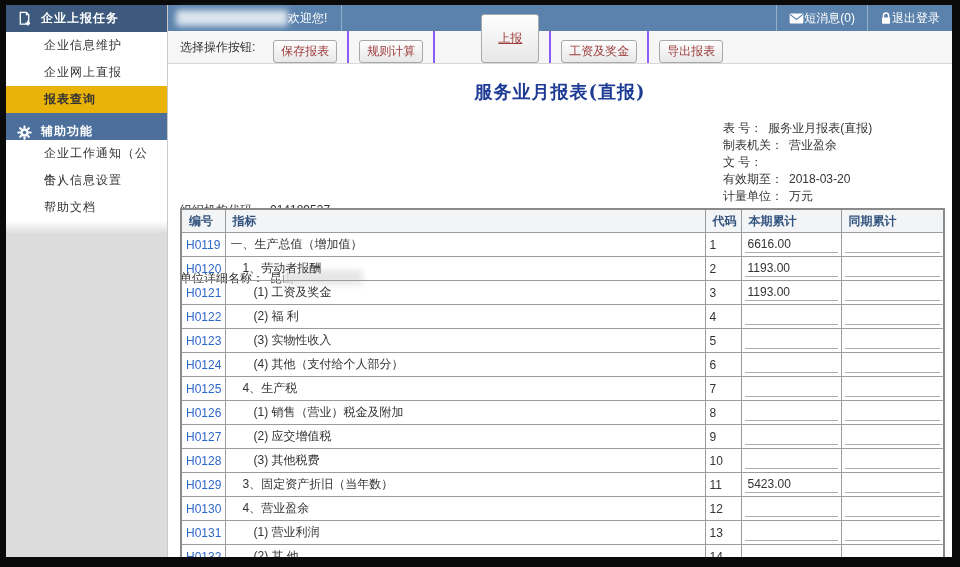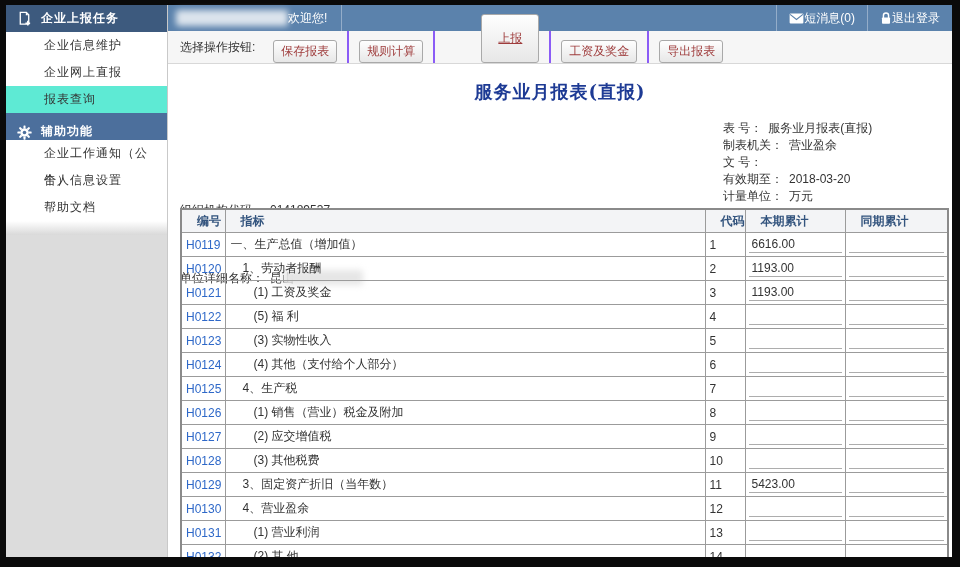--- a/index.html
+++ b/index.html
@@ -6,21 +6,21 @@
     font-family:"Liberation Sans","DejaVu Sans",sans-serif;}
   .app{position:absolute;left:6px;top:5px;width:946px;height:552px;display:flex;background:#fff;}
 
   
   .sidebar{width:162px;display:flex;flex-direction:column;background:#fff;border-right:1px solid #c9c9c9;box-sizing:border-box;}
   .side-header{height:27px;display:flex;align-items:center;gap:9px;padding-left:11px;color:#fff;
     font-size:12px;font-weight:bold;letter-spacing:1px;cursor:pointer;}
   .sh1{background:#3d5a7e;}
   .sh2{background:#4c6f9c;align-items:flex-end;}
   .side-item{height:27px;line-height:27px;padding-left:38px;font-size:12px;color:#333;cursor:pointer;letter-spacing:1px;}
-  .side-item.selected{background:#5eead4;}
+  .side-item.selected{background:#eab308;font-weight:bold;}
   .side-fade{height:14px;background:linear-gradient(#ffffff,#d9d9d9);}
   .side-fill{flex:1;background:#dcdcdc;}
   .icon{display:inline-flex;align-items:center;justify-content:center;}
 
   
   .main{flex:1;display:flex;flex-direction:column;min-width:0;}
 
   .topbar{height:26px;background:#5b82ac;display:flex;align-items:center;color:#fff;font-size:12px;flex:none;}
   .blob{border-radius:3px;}
   .user-blob{width:112px;height:16px;margin-left:8px;background:rgba(255,255,255,.78);filter:blur(3px);}
@@ -46,21 +46,21 @@
   .info-left .info-line{height:20px;line-height:20px;margin-top:48px;}
   .info-right{position:absolute;left:555px;top:56px;font-size:12px;color:#333;}
   .info-right .info-line{height:17px;line-height:17px;}
   .info-line .lbl{margin-right:6px;}
   .name-blob{display:inline-block;width:80px;height:15px;background:#e6e6e6;filter:blur(3px);vertical-align:-3px;margin-left:-11px;}
 
   
   .report-table{position:absolute;left:12px;top:144px;border-collapse:collapse;table-layout:fixed;
     border:2px solid #8a8a8a;font-size:12px;}
   .report-table th,.report-table td{border:1px solid #9b9b9b;padding:0;overflow:hidden;white-space:nowrap;}
-  .report-table th{height:22px;background:#f3f4f6;color:#33547e;font-weight:bold;text-align:left;padding-left:15px;}
+  .report-table th{height:22px;background:#f3f4f6;color:#33547e;font-weight:bold;text-align:left;padding-left:7px;}
   .report-table td{height:23px;color:#333;}
   td.c-no{padding-left:4px;}
   .code-link{color:#2e68c8;cursor:pointer;}
   td.c-ind.ind0{padding-left:5px;}
   td.c-ind.ind1{padding-left:17px;margin-left:14px;}
   td.c-ind.ind2{padding-left:28px;}
   td.c-code{padding-left:4px;}
   .cellinput{height:16px;line-height:16px;margin:2px 3px 3px 3px;border-bottom:1px solid #adadad;
     background:#fff;padding-left:3px;color:#333;}
 </style>
@@ -231,21 +231,21 @@
               <td class="c-code">3</td>
               <td class="c-val">
                 <div class="cellinput">1193.00</div>
               </td>
               <td class="c-val">
                 <div class="cellinput"></div>
               </td>
             </tr>
             <tr>
               <td class="c-no"><span class="code-link">H0122</span></td>
-              <td class="c-ind ind2">(5) 福 利</td>
+              <td class="c-ind ind2">(2) 福 利</td>
               <td class="c-code">4</td>
               <td class="c-val">
                 <div class="cellinput"></div>
               </td>
               <td class="c-val">
                 <div class="cellinput"></div>
               </td>
             </tr>
             <tr>
               <td class="c-no"><span class="code-link">H0123</span></td>

